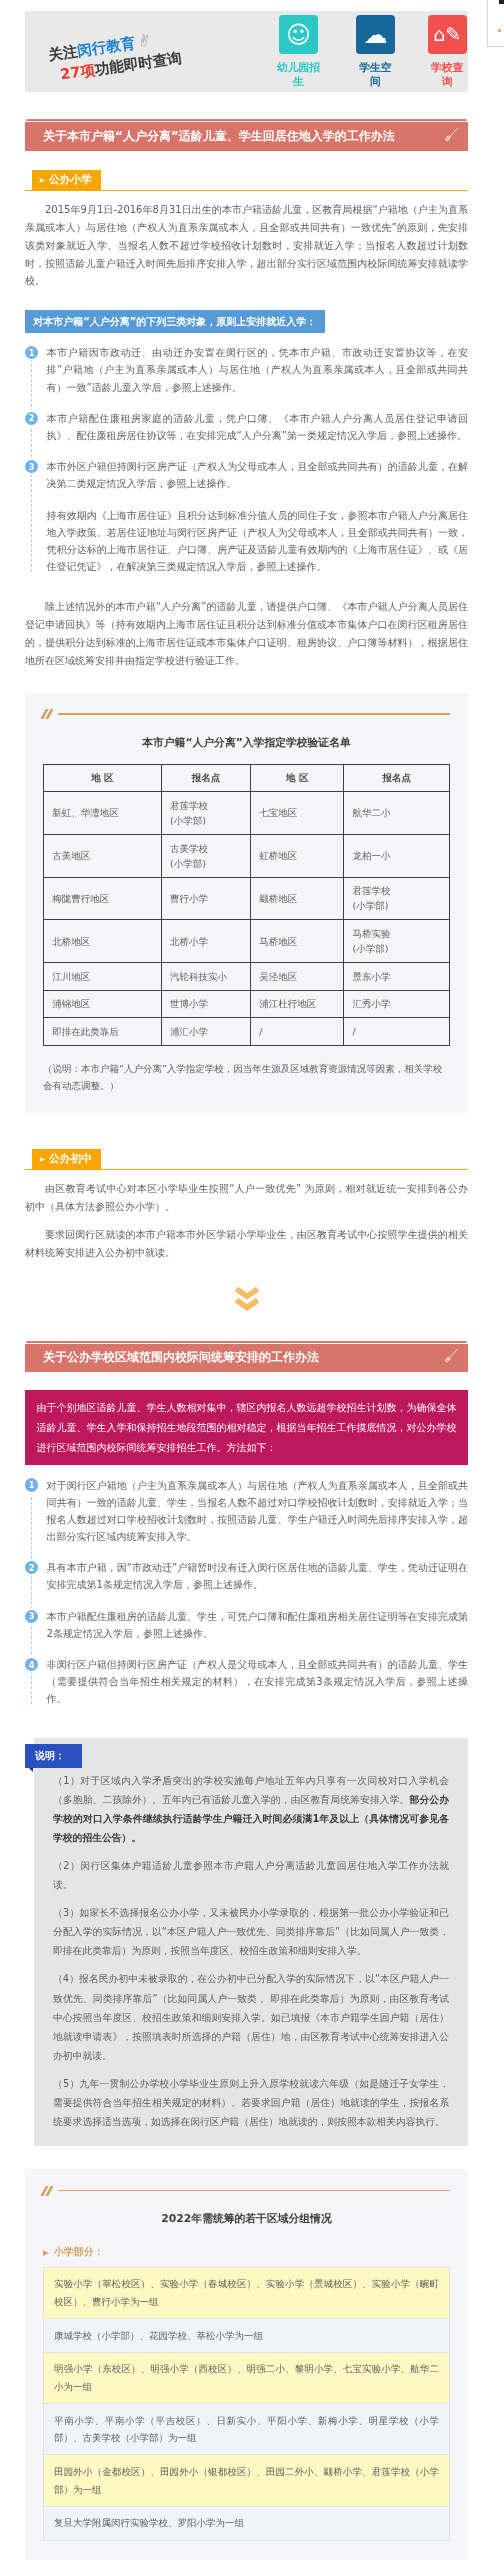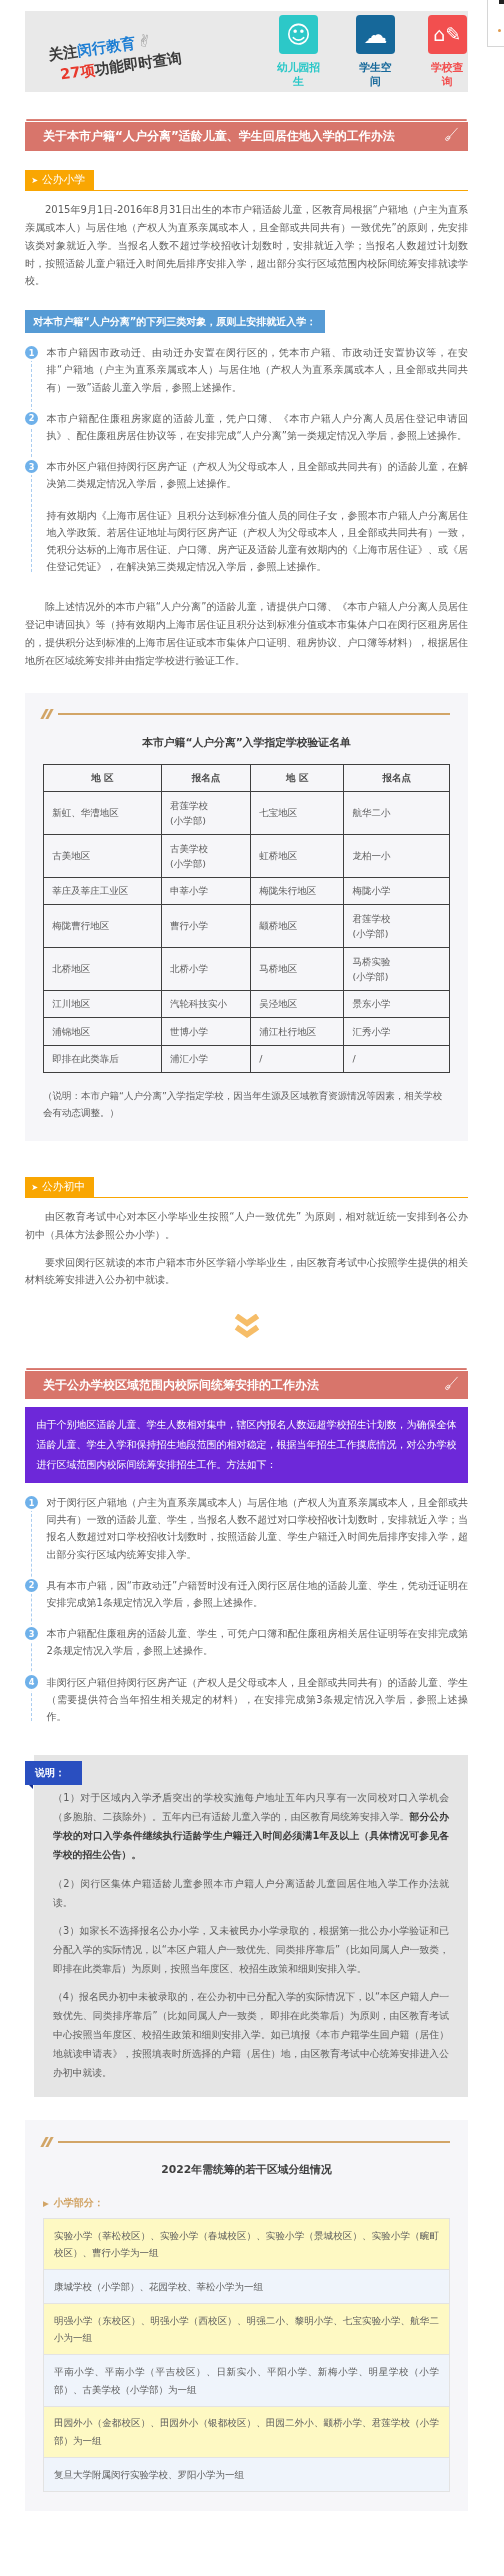--- a/index.html
+++ b/index.html
@@ -52,36 +52,36 @@
     font-size:12px; font-weight:bold; padding:5.7px 25px 5.7px 18px;
     margin-top:29px; border-top:1.3px solid #fff;
     box-shadow:0 -3.2px 0 -1.3px #d8756b;
   }
   .sec-header .pen { position:absolute; right:9px; top:3.8px; }
 
   
   .badge-row { border-bottom:1.3px solid #f9a602; margin-top:19px; }
   .badge {
     display:inline-block; background:#f9a602; color:#fff;
-    font-size:10.8px; font-weight:normal; padding:3.2px 9px 3.2px 6.3px;
+    font-size:10.8px; font-weight:bold; padding:3.2px 9px 3.2px 6.3px;margin-left:7px;
   }
   .badge .arr { font-size:8.2px; margin-right:3.8px; }
 
   
   .para { font-size:10px; line-height:1.78; text-align:justify; margin:10px 0 0 0; }
   .para.indent { text-indent:2em; }
 
   
   .blue-chip {
     display:inline-block; background:#569bd5; color:#fff;
     font-size:10px; font-weight:bold; padding:4.4px 8.2px; margin-top:20px;text-align:center;
   }
   .blue-box {
-    background:#6d28d9; color:#fff; font-size:10px; line-height:2.0;
-    padding:7.6px 11.4px; margin-top:8px; text-align:justify;
+    background:#be185d; color:#fff; font-size:10px; line-height:2.0;
+    padding:7.6px 11.4px; margin-top:18px; text-align:justify;
   }
 
   
   .num-list { position:relative; margin-top:11.4px; padding-left:0; }
   .num-list::before {
     content:""; position:absolute; left:6.3px; top:5px; bottom:3.8px;
     border-left:0.6px dashed #aacdf0;
   }
   .n-item { position:relative; padding-left:21.6px; margin-top:14px; }
   .n-item:first-child { margin-top:0; }
@@ -247,26 +247,20 @@
             <td>航华二小</td>
       </tr>
       <tr>
         <td>古美地区</td>
             <td>古美学校
 (小学部)</td>
             <td>虹桥地区</td>
             <td>龙柏一小</td>
       </tr>
       <tr>
-        <td>莘庄及莘庄工业区</td>
-            <td>申莘小学</td>
-            <td>梅陇朱行地区</td>
-            <td>梅陇小学</td>
-      </tr>
-      <tr>
         <td>梅陇曹行地区</td>
             <td>曹行小学</td>
             <td>颛桥地区</td>
             <td>君莲学校
 (小学部)</td>
       </tr>
       <tr>
         <td>北桥地区</td>
             <td>北桥小学</td>
             <td>马桥地区</td>
@@ -340,20 +334,21 @@
     </div>
   </div>
 
   <div class="notes-wrap">
     <span class="notes-label">说明：</span>
     <div class="notes-box">
       <p class="note"><span>（1）对于区域内入学矛盾突出的学校实施每户地址五年内只享有一次同校对口入学机会（多胞胎、二孩除外）。五年内已有适龄儿童入学的，由区教育局统筹安排入学。</span><b>部分公办学校的对口入学条件继续执行适龄学生户籍迁入时间必须满1年及以上（具体情况可参见各学校的招生公告）。</b></p>
       <p class="note">（2）闵行区集体户籍适龄儿童参照本市户籍人户分离适龄儿童回居住地入学工作办法就读。</p>
       <p class="note">（3）如家长不选择报名公办小学，又未被民办小学录取的，根据第一批公办小学验证和已分配入学的实际情况，以“本区户籍人户一致优先、同类排序靠后”（比如同属人户一致类，即排在此类靠后）为原则，按照当年度区、校招生政策和细则安排入学。</p>
       <p class="note">（4）报名民办初中未被录取的，在公办初中已分配入学的实际情况下，以“本区户籍人户一致优先、同类排序靠后”（比如同属人户一致类， 即排在此类靠后）为原则，由区教育考试中心按照当年度区、校招生政策和细则安排入学。如已填报《本市户籍学生回户籍（居住）地就读申请表》，按照填表时所选择的户籍（居住）地，由区教育考试中心统筹安排进入公办初中就读。</p>
+      <p class="note">（5）九年一贯制公办学校小学毕业生原则上升入原学校就读六年级（如是随迁子女学生，需要提供符合当年招生相关规定的材料）。若要求回户籍（居住）地就读的学生，按报名系统要求选择适当选项，如选择在闵行区户籍（居住）地就读的，则按照本款相关内容执行。</p>
     </div>
   </div>
 
   <div class="quote-box">
     <div class="quote-head">
       <span class="qmark">
           <i></i>
           <i></i>
         </span>
       <span class="qline"></span>

